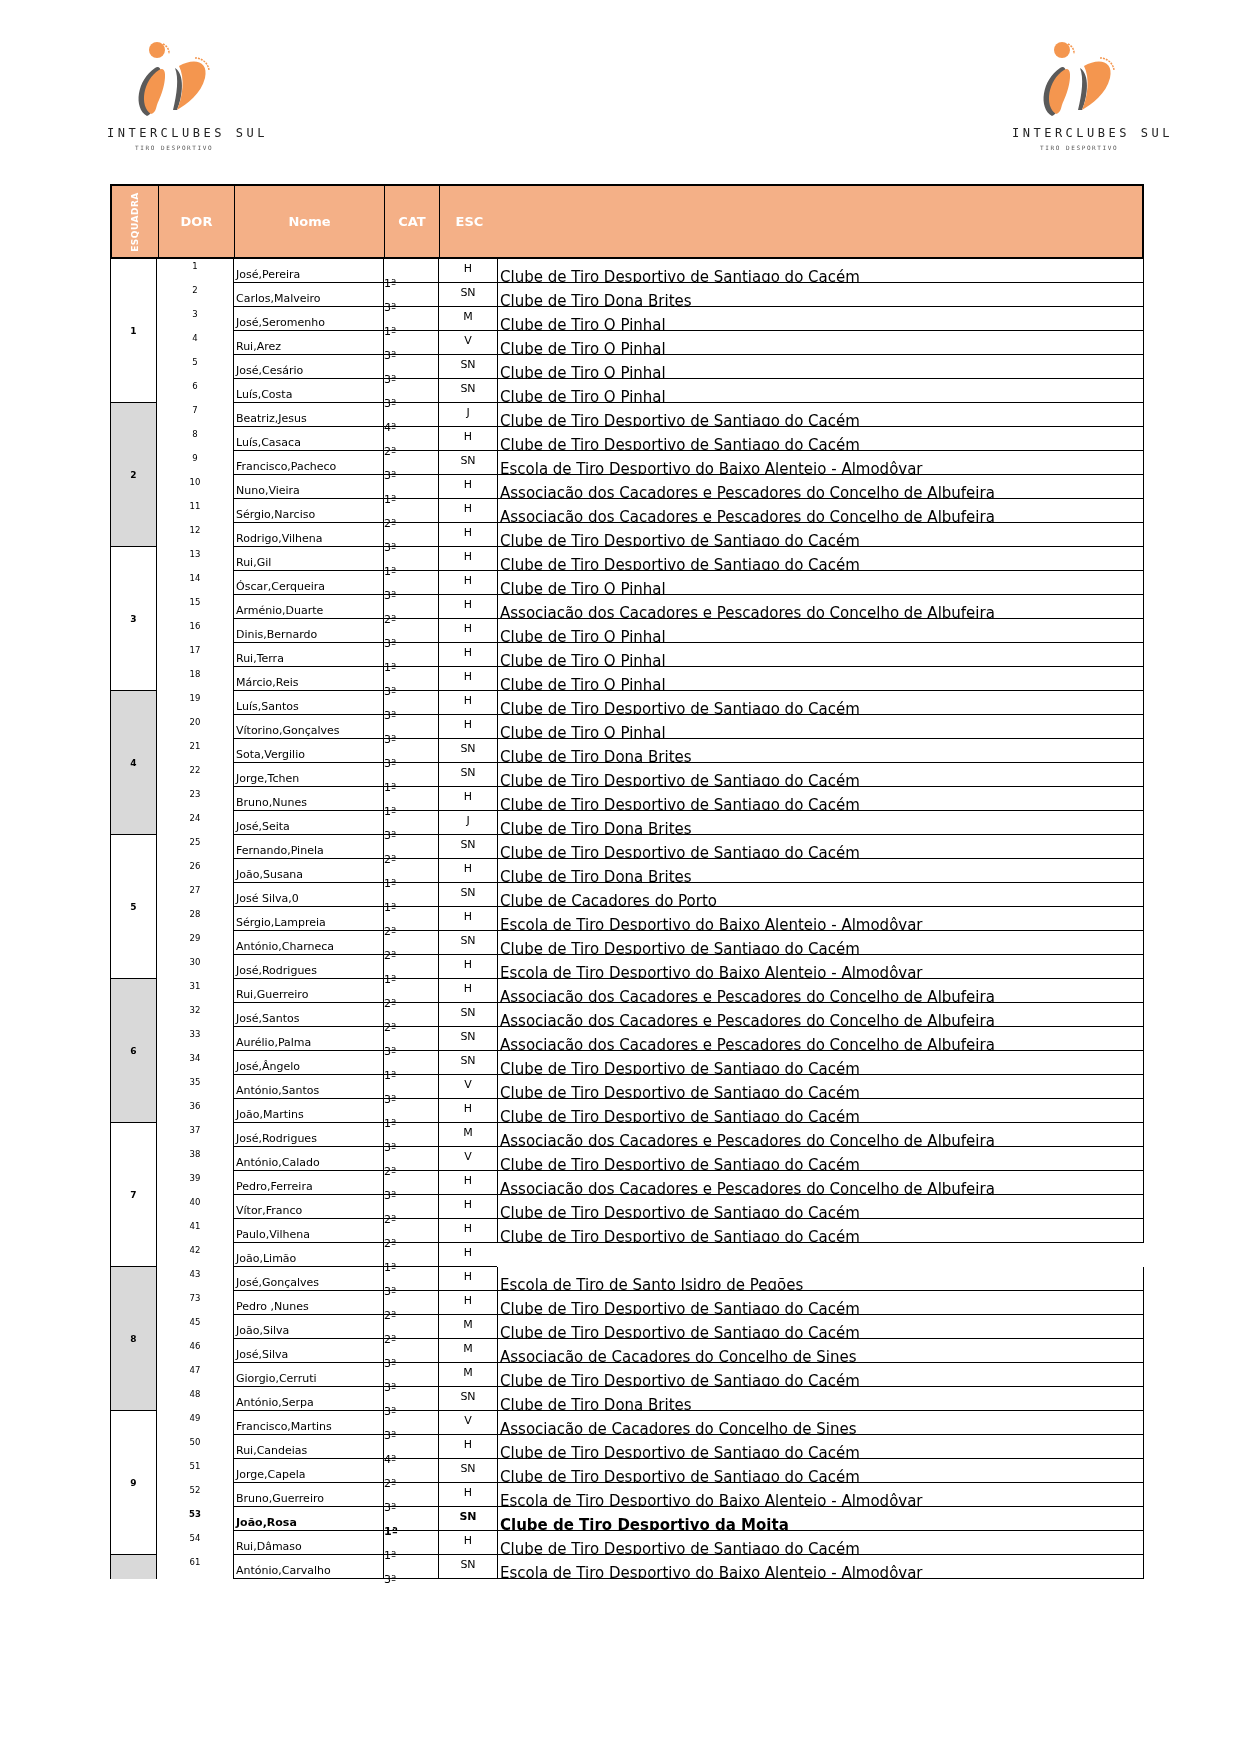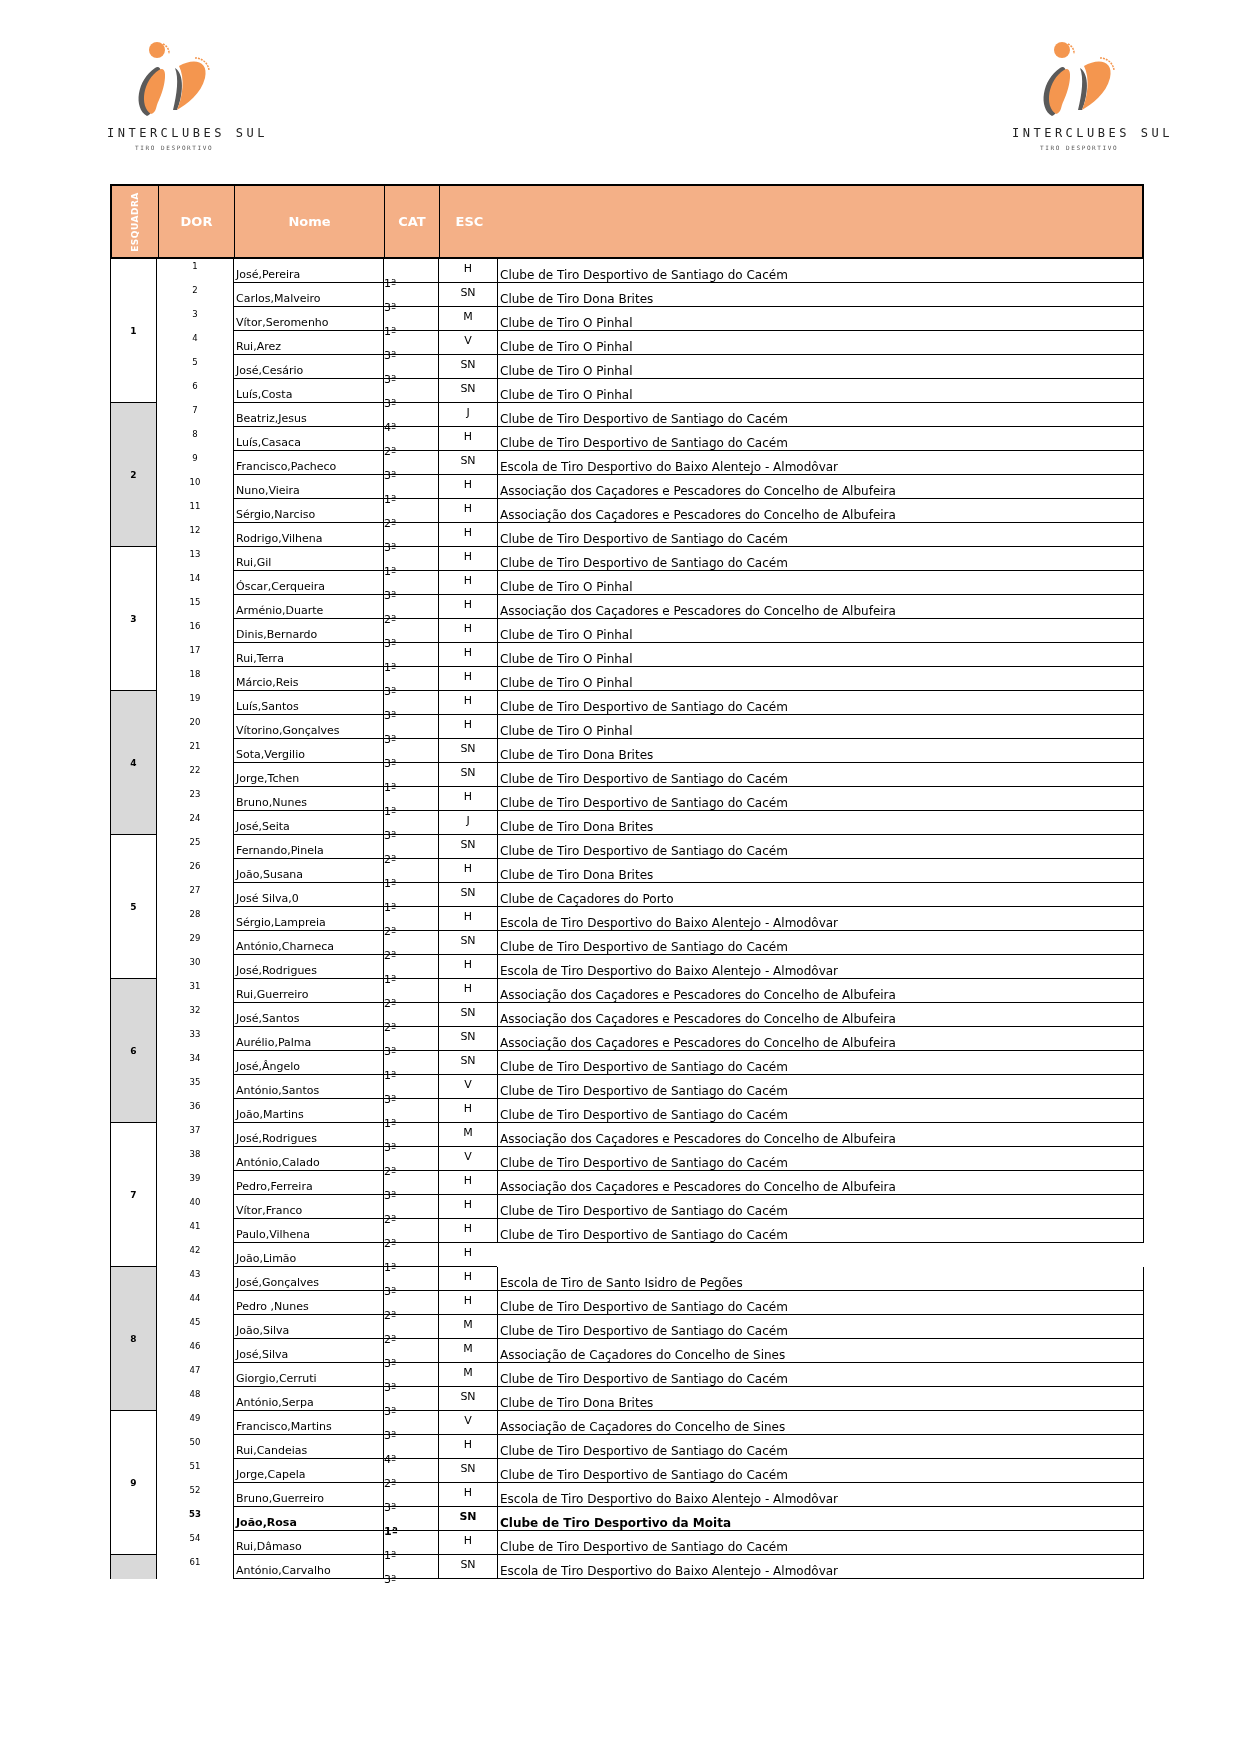--- a/index.html
+++ b/index.html
@@ -26,21 +26,21 @@
 
     .body { position: relative; }
     .squad { position: absolute; left: 0; width: 47px; border-left: 1.5px solid #000; border-right: 1.5px solid #000; border-bottom: 1.5px solid #000; box-sizing: border-box; display: flex; align-items: center; justify-content: center; font-size: 9px; font-weight: bold; }
     .squad.grey { background: #d9d9d9; }
     .row { position: absolute; left: 47px; width: 987px; height: 24px; }
     .cell { position: absolute; top: 0; height: 24px; box-sizing: border-box; font-family: "DejaVu Sans", sans-serif; }
     .c-dor { left: 0; width: 76px; font-size: 8.5px; text-align: center; padding-top: 2px; }
     .c-nome { left: 76px; width: 150px; border-left: 1.5px solid #000; border-bottom: 1.5px solid #000; font-size: 11px; padding: 9px 0 0 2px; white-space: nowrap; overflow: hidden; }
     .c-cat { left: 226px; width: 55px; border-left: 1.5px solid #000; border-bottom: 1.5px solid #000; font-size: 11px; padding-top: 18px; }
     .c-esc { left: 281px; width: 59px; border-left: 1.5px solid #000; border-bottom: 1.5px solid #000; font-size: 11px; text-align: center; padding-top: 3px; }
-    .c-equipa { left: 340px; width: 647px; border-left: 1.5px solid #000; border-right: 1.5px solid #000; border-bottom: 1.5px solid #000; font-size: 12px; padding: 9px 0 0 2px; white-space: nowrap; overflow: hidden; }
+    .c-equipa { left: 340px; width: 647px; border-left: 1.5px solid #000; border-right: 1.5px solid #000; border-bottom: 1.5px solid #000; font-size: 15px; padding: 9px 0 0 2px; white-space: nowrap; overflow: hidden; }
   </style>
 </head>
 <body>
 
 <div class="logo logo-left">
   <svg width="100" height="85" viewBox="0 0 100 85">
     <circle cx="32" cy="12" r="8" fill="#f4964f"></circle>
     <path d="M38 6 A10 10 0 0 1 44 16" stroke="#f4964f" stroke-width="1.5" fill="none" stroke-dasharray="2 1"></path>
     <path d="M22 78 C8 70 12 42 30 30 C40 24 36 50 30 62 C26 70 28 76 22 78 Z" fill="#5a5a5a"></path>
     <path d="M26 76 C14 68 18 42 34 32 C44 26 40 50 34 62 C30 70 32 74 26 76 Z" fill="#f4964f"></path>
@@ -86,21 +86,21 @@
   </div>
       <div class="row" style="top: 24px;">
     <div class="cell c-dor">2</div>
     <div class="cell c-nome">Carlos,Malveiro</div>
     <div class="cell c-cat">3ª</div>
     <div class="cell c-esc">SN</div>
     <div class="cell c-equipa">Clube de Tiro Dona Brites</div>
   </div>
       <div class="row" style="top: 48px;">
     <div class="cell c-dor">3</div>
-    <div class="cell c-nome">Vítor,Seromenho</div>
+    <div class="cell c-nome">José,Seromenho</div>
     <div class="cell c-cat">1ª</div>
     <div class="cell c-esc">M</div>
     <div class="cell c-equipa">Clube de Tiro O Pinhal</div>
   </div>
       <div class="row" style="top: 72px;">
     <div class="cell c-dor">4</div>
     <div class="cell c-nome">Rui,Arez</div>
     <div class="cell c-cat">3ª</div>
     <div class="cell c-esc">V</div>
     <div class="cell c-equipa">Clube de Tiro O Pinhal</div>
@@ -371,21 +371,21 @@
     <div class="cell c-esc">H</div>
   </div>
       <div class="row" style="top: 1008px;">
     <div class="cell c-dor">43</div>
     <div class="cell c-nome">José,Gonçalves</div>
     <div class="cell c-cat">3ª</div>
     <div class="cell c-esc">H</div>
     <div class="cell c-equipa">Escola de Tiro de Santo Isidro de Pegões</div>
   </div>
       <div class="row" style="top: 1032px;">
-    <div class="cell c-dor">44</div>
+    <div class="cell c-dor">73</div>
     <div class="cell c-nome">Pedro ,Nunes</div>
     <div class="cell c-cat">2ª</div>
     <div class="cell c-esc">H</div>
     <div class="cell c-equipa">Clube de Tiro Desportivo de Santiago do Cacém</div>
   </div>
       <div class="row" style="top: 1056px;">
     <div class="cell c-dor">45</div>
     <div class="cell c-nome">João,Silva</div>
     <div class="cell c-cat">2ª</div>
     <div class="cell c-esc">M</div>

